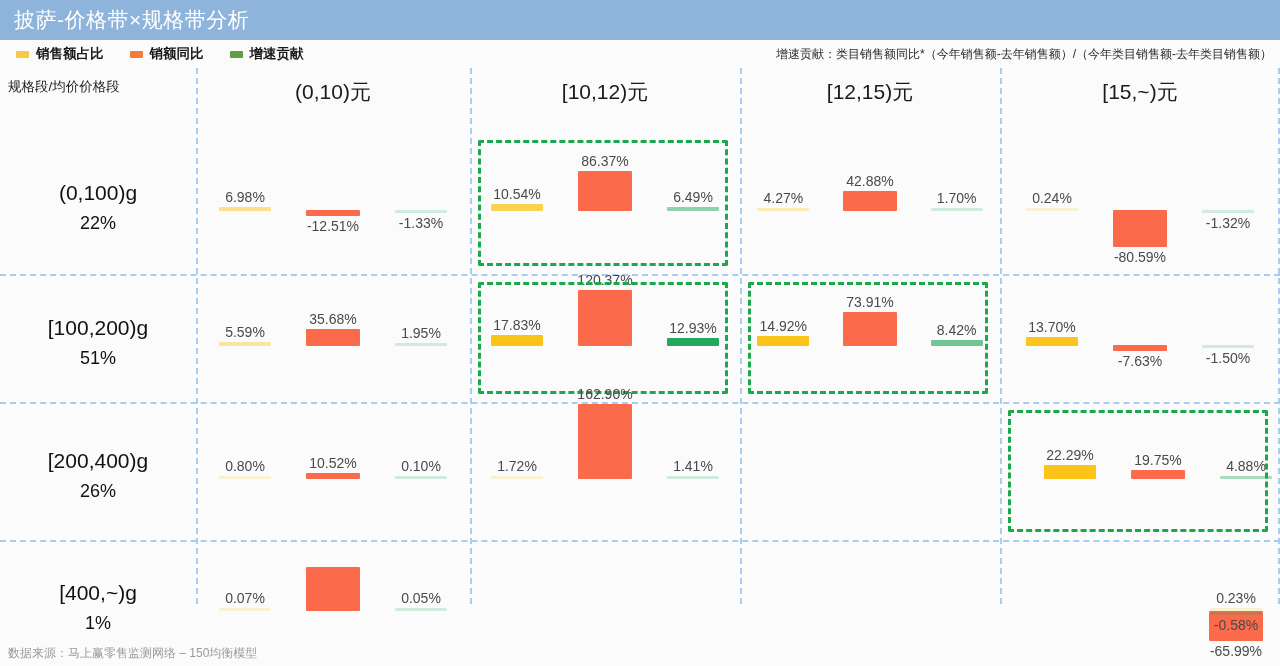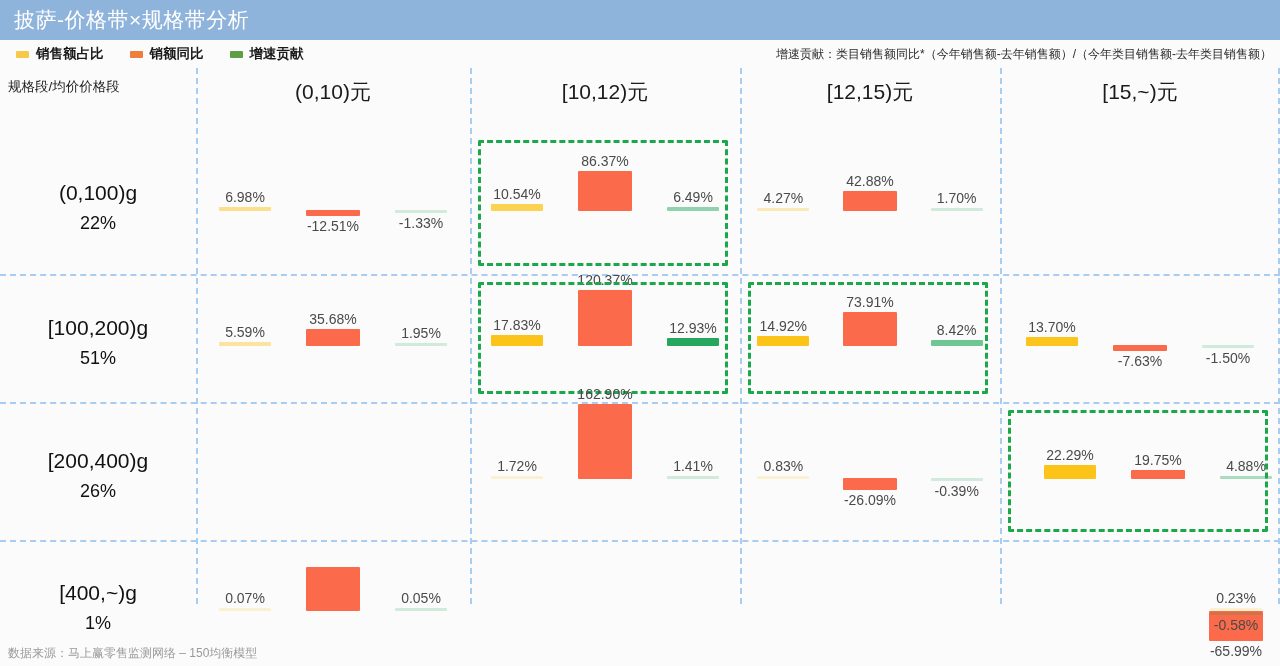--- a/index.html
+++ b/index.html
@@ -223,20 +223,38 @@
             <div class="bar pos" style="width: 54px; height: 19.7248px; background: rgb(251, 106, 74); opacity: 1;"></div>
             <div class="barlabel above" style="margin-bottom: 21.7248px;">42.88%</div>
           </div>
           <div class="barslot">
             <div class="bar pos" style="width: 52px; height: 3px; background: rgb(18, 161, 80); opacity: 0.18;"></div>
             <div class="barlabel above" style="margin-bottom: 5px;">1.70%</div>
           </div>
         </div>
       </div>
     </div>
+    <div class="cell" style="left: 1000px; top: 68px; width: 280px; height: 142px;">
+      <div class="cell-inner">
+        <div class="bargroup" style="top: 73.84px;">
+          <div class="barslot">
+            <div class="bar pos" style="width: 52px; height: 3px; background: rgb(252, 196, 25); opacity: 0.18;"></div>
+            <div class="barlabel above" style="margin-bottom: 5px;">0.24%</div>
+          </div>
+          <div class="barslot">
+            <div class="bar neg" style="width: 54px; height: 37.0714px; background: rgb(251, 106, 74); opacity: 1;"></div>
+            <div class="barlabel below" style="margin-top: 39.0714px;">-80.59%</div>
+          </div>
+          <div class="barslot">
+            <div class="bar neg" style="width: 52px; height: 3px; background: rgb(18, 161, 80); opacity: 0.18;"></div>
+            <div class="barlabel below" style="margin-top: 5px;">-1.32%</div>
+          </div>
+        </div>
+      </div>
+    </div>
     <div class="cell" style="left: 196px; top: 210px; width: 274px; height: 128px;">
       <div class="cell-inner">
         <div class="bargroup" style="top: 66.56px;">
           <div class="barslot">
             <div class="bar pos" style="width: 52px; height: 3.4658px; background: rgb(252, 196, 25); opacity: 0.4;"></div>
             <div class="barlabel above" style="margin-bottom: 5.4658px;">5.59%</div>
           </div>
           <div class="barslot">
             <div class="bar pos" style="width: 54px; height: 16.4128px; background: rgb(251, 106, 74); opacity: 1;"></div>
             <div class="barlabel above" style="margin-bottom: 18.4128px;">35.68%</div>
@@ -297,52 +315,52 @@
             <div class="bar neg" style="width: 54px; height: 6px; background: rgb(251, 106, 74); opacity: 1;"></div>
             <div class="barlabel below" style="margin-top: 8px;">-7.63%</div>
           </div>
           <div class="barslot">
             <div class="bar neg" style="width: 52px; height: 3px; background: rgb(18, 161, 80); opacity: 0.18;"></div>
             <div class="barlabel below" style="margin-top: 5px;">-1.50%</div>
           </div>
         </div>
       </div>
     </div>
+    <div class="cell" style="left: 196px; top: 338px; width: 274px; height: 138px;">
+      <div class="cell-inner">
+        <div class="bargroup" style="top: 71.76px;">
+          <div class="barslot">
+            <div class="bar pos" style="width: 52px; height: 3px; background: rgb(252, 196, 25); opacity: 0.18;"></div>
+            <div class="barlabel above" style="margin-bottom: 5px;">0.80%</div>
+          </div>
+          <div class="barslot">
+            <div class="bar pos" style="width: 54px; height: 6px; background: rgb(251, 106, 74); opacity: 1;"></div>
+            <div class="barlabel above" style="margin-bottom: 8px;">10.52%</div>
+          </div>
+          <div class="barslot">
+            <div class="bar pos" style="width: 52px; height: 3px; background: rgb(18, 161, 80); opacity: 0.18;"></div>
+            <div class="barlabel above" style="margin-bottom: 5px;">0.10%</div>
+          </div>
+        </div>
+      </div>
+    </div>
     <div class="cell" style="left: 470px; top: 338px; width: 270px; height: 138px;">
       <div class="cell-inner">
         <div class="bargroup" style="top: 71.76px;">
           <div class="barslot">
             <div class="bar pos" style="width: 52px; height: 3px; background: rgb(252, 196, 25); opacity: 0.18;"></div>
             <div class="barlabel above" style="margin-bottom: 5px;">1.72%</div>
           </div>
           <div class="barslot">
             <div class="bar pos" style="width: 54px; height: 74.934px; background: rgb(251, 106, 74); opacity: 1;"></div>
             <div class="barlabel above" style="margin-bottom: 76.934px;">162.90%</div>
           </div>
           <div class="barslot">
             <div class="bar pos" style="width: 52px; height: 3px; background: rgb(18, 161, 80); opacity: 0.18;"></div>
             <div class="barlabel above" style="margin-bottom: 5px;">1.41%</div>
-          </div>
-        </div>
-      </div>
-    </div>
-    <div class="cell" style="left: 740px; top: 338px; width: 260px; height: 138px;">
-      <div class="cell-inner">
-        <div class="bargroup" style="top: 71.76px;">
-          <div class="barslot">
-            <div class="bar pos" style="width: 52px; height: 3px; background: rgb(252, 196, 25); opacity: 0.18;"></div>
-            <div class="barlabel above" style="margin-bottom: 5px;">0.83%</div>
-          </div>
-          <div class="barslot">
-            <div class="bar neg" style="width: 54px; height: 12.0014px; background: rgb(251, 106, 74); opacity: 1;"></div>
-            <div class="barlabel below" style="margin-top: 14.0014px;">-26.09%</div>
-          </div>
-          <div class="barslot">
-            <div class="bar neg" style="width: 52px; height: 3px; background: rgb(18, 161, 80); opacity: 0.18;"></div>
-            <div class="barlabel below" style="margin-top: 5px;">-0.39%</div>
           </div>
         </div>
       </div>
     </div>
     <div class="cell" style="left: 1018px; top: 338px; width: 280px; height: 138px;">
       <div class="cell-inner">
         <div class="bargroup" style="top: 71.76px;">
           <div class="barslot">
             <div class="bar pos" style="width: 52px; height: 13.8198px; background: rgb(252, 196, 25); opacity: 1;"></div>
             <div class="barlabel above" style="margin-bottom: 15.8198px;">22.29%</div>

